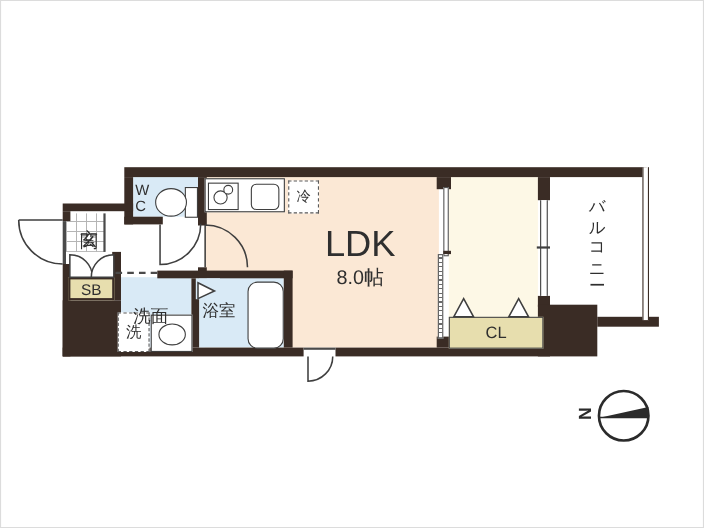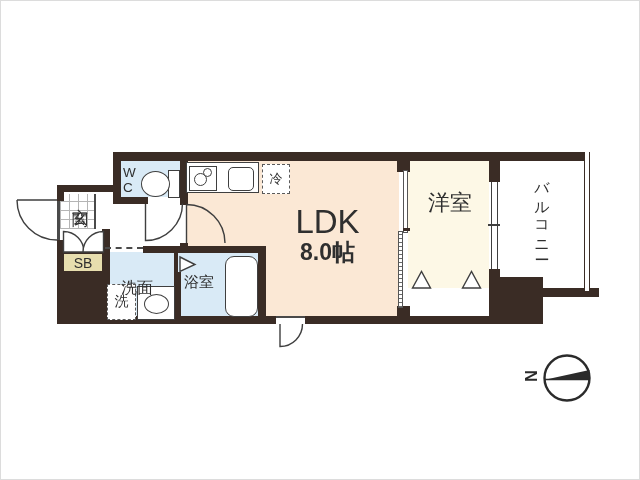--- a/index.html
+++ b/index.html
@@ -72,20 +72,23 @@
   <div class="abs" style="left:403px;top:228px;width:7px;height:3px;background:var(--wall,#3a2c25);"></div>
 
   <div class="abs" style="left:490.5px;top:182px;width:7.5px;height:87px;background:#fff;border-left:1.4px solid #3f3f3f;border-right:1.4px solid #3f3f3f;box-sizing:border-box;"></div>
   <div class="abs" style="left:488px;top:223.5px;width:12px;height:2px;background:#3f3f3f;"></div>
 
   <div class="abs" style="left:583.5px;top:152px;width:6px;height:139px;background:#fff;border-left:1.5px solid var(--wall,#3a2c25);border-right:1.5px solid var(--wall,#3a2c25);box-sizing:border-box;"></div>
 
   <div class="abs" style="left:62px;top:252px;width:42px;height:21px;background:var(--storage,#e7deae);border:2px solid var(--wall,#3a2c25);box-sizing:border-box;display:flex;align-items:center;justify-content:center;">
     <span class="lbl" style="position:static;font-size:14px;">SB</span>
   </div>
+  <div class="abs" style="left:408px;top:288px;width:86px;height:29px;background:var(--storage,#e7deae);border:1.4px solid #4a4a4a;box-sizing:border-box;display:flex;align-items:center;justify-content:center;">
+    <span class="lbl" style="position:static;font-size:15px;">CL</span>
+  </div>
 
   <div class="fixture" style="left:186px;top:162px;width:73px;height:31px;"></div>
   <div class="fixture" style="left:189px;top:166px;width:28px;height:25px;"></div>
   <div class="fixture" style="left:194px;top:173px;width:13px;height:13px;border-radius:50%;"></div>
   <div class="fixture" style="left:203px;top:168px;width:9px;height:9px;border-radius:50%;"></div>
   <div class="fixture" style="left:228px;top:167px;width:26px;height:24px;border-radius:5px;"></div>
   <div class="dashedbox" style="left:262px;top:164px;width:28px;height:30px;">
     <span class="lbl" style="position:static;font-size:13px;">冷</span>
   </div>
 
@@ -103,24 +106,23 @@
 
   <div class="lbl vtxt" style="left:69px;top:195px;font-size:16px;letter-spacing:4px;">玄関</div>
   <div class="lbl" style="left:123px;top:165px;font-size:13.5px;line-height:15px;">
     <div>W</div>
     <div>C</div>
   </div>
   <div class="lbl" style="left:121px;top:278px;font-size:16px;">洗面</div>
   <div class="lbl" style="left:184px;top:273px;font-size:15px;">浴室</div>
   <div class="lbl" style="left:270px;top:206px;width:115px;text-align:center;">
     <div style="font-size:33px;line-height:31px;">LDK</div>
-    <div style="font-size:23px;line-height:30px;font-weight:bold;">8.0帖</div>
+    <div style="font-size:18px;line-height:30px;">8.0帖</div>
   </div>
   <div class="lbl" style="left:404px;top:189px;width:92px;text-align:center;">
-    <div style="font-size:22px;line-height:28px;">洋室</div>
   </div>
   <div class="lbl vtxt" style="left:532px;top:171px;font-size:15px;letter-spacing:3px;">バルコニー</div>
 
   <svg width="640" height="480" viewBox="0 0 640 480">
     <g stroke="#3f3f3f" stroke-width="1.4" fill="none">
       <path d="M17,200 L57,200 M17,200 A40,40 0 0 0 57,240"></path>
       <path fill="#ffffff" d="M63.5,252 L63.5,231.5 A20.5,20.5 0 0 1 84,252 Z"></path>
       <path fill="#ffffff" d="M103.5,252 L103.5,231.5 A20.5,20.5 0 0 0 83,252 Z"></path>
       <path d="M145.5,204 L145.5,240.5 A37,37 0 0 0 182.5,203.5"></path>
       <path d="M186.5,204.5 L186.5,243 M186.5,204.5 A38.5,38.5 0 0 1 225,243"></path>

